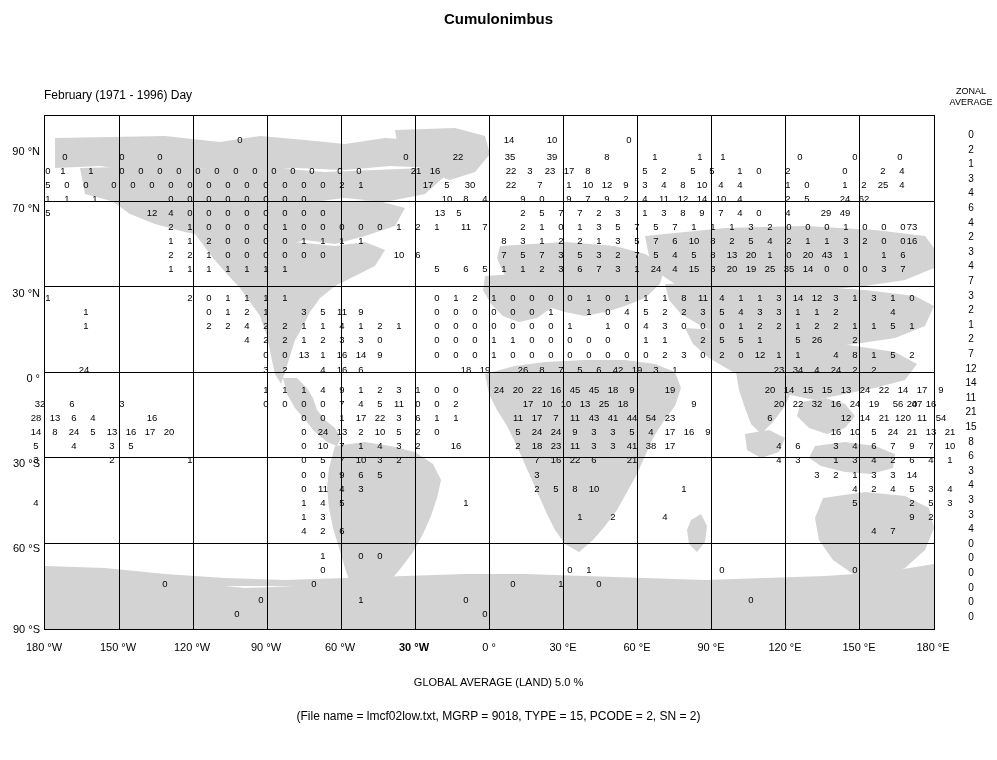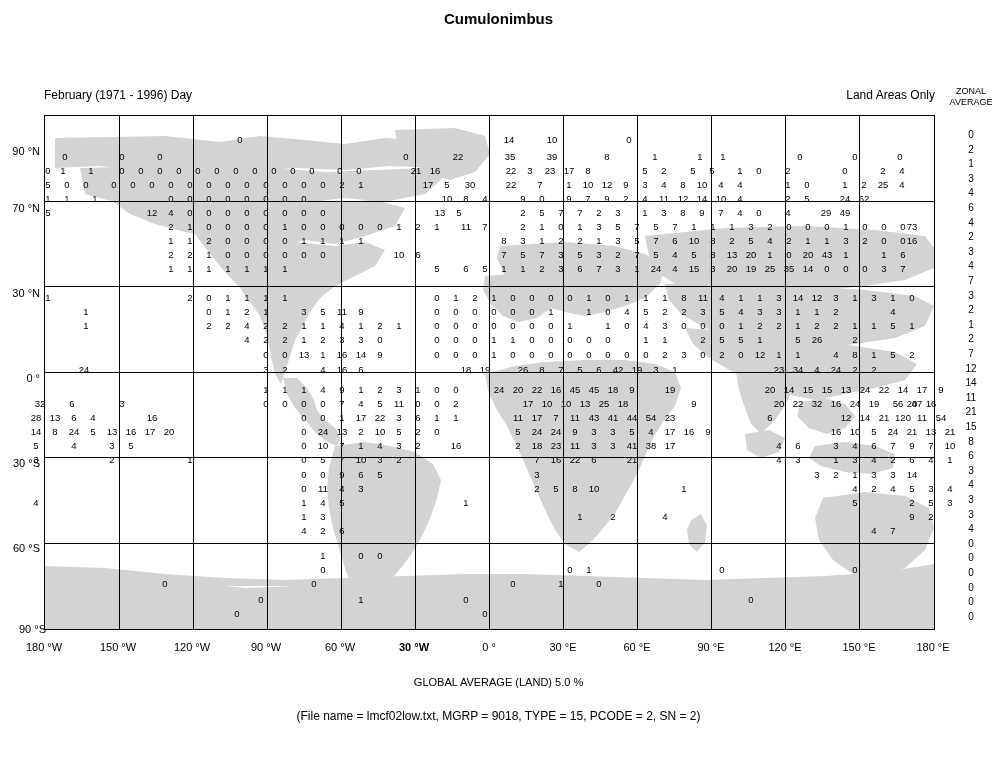--- a/index.html
+++ b/index.html
@@ -133,34 +133,33 @@
   }
 </style>
 </head>
 <body>
 
 <div id="root">
 
   <div class="title">Cumulonimbus</div>
 
   <div class="hdr-left">February (1971 - 1996) Day</div>
-  <div class="hdr-right">Land Areas Only</div>
 
   <div class="zonal-hdr">
     <div>ZONAL</div>
     <div>AVERAGE</div>
   </div>
 
   <div class="ylab" style="left:0px; top:117px;margin-top:28px;">90 °N</div>
   <div class="ylab" style="left:0px; top:202px;">70 °N</div>
   <div class="ylab" style="left:0px; top:287px;">30 °N</div>
   <div class="ylab" style="left:0px; top:372px;">0 °</div>
   <div class="ylab" style="left:0px; top:457px;">30 °S</div>
   <div class="ylab" style="left:0px; top:542px;">60 °S</div>
-  <div class="ylab" style="left:0px; top:623px;padding-left:6px;">90 °S</div>
+  <div class="ylab" style="left:0px; top:623px;">90 °S</div>
 
   <div class="xlab" style="left:14px; top:641px;">180 °W</div>
   <div class="xlab" style="left:88px; top:641px;">150 °W</div>
   <div class="xlab" style="left:162px; top:641px;">120 °W</div>
   <div class="xlab" style="left:236px; top:641px;">90 °W</div>
   <div class="xlab" style="left:310px; top:641px;">60 °W</div>
   <div class="xlab" style="left:384px; top:641px;font-weight:bold;">30 °W</div>
   <div class="xlab" style="left:459px; top:641px;">0 °</div>
   <div class="xlab" style="left:533px; top:641px;">30 °E</div>
   <div class="xlab" style="left:607px; top:641px;">60 °E</div>

